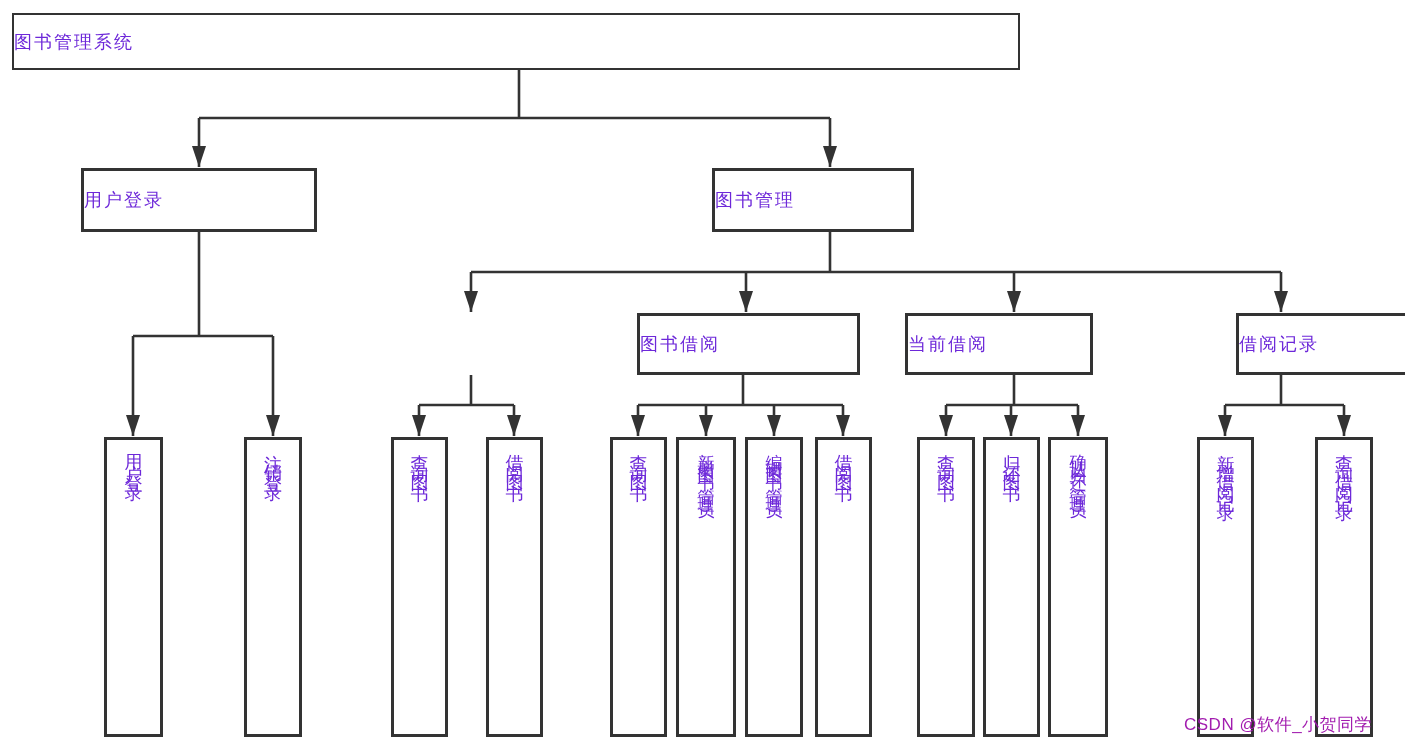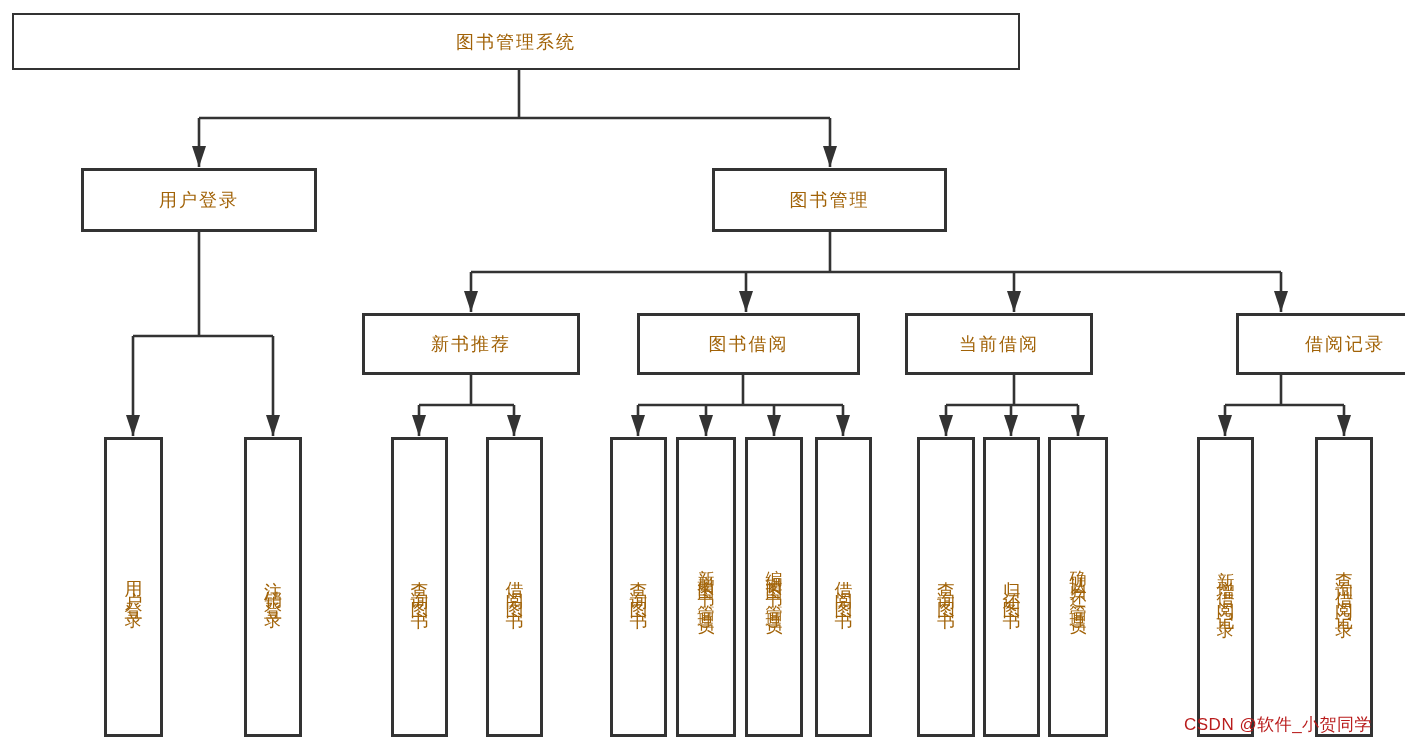--- a/index.html
+++ b/index.html
@@ -3,34 +3,34 @@
 <meta charset="utf-8">
 <style>
   html,body { margin:0; padding:0; background:#ffffff; }
   .canvas {
     position:relative; width:1405px; height:747px; background:#ffffff;
     font-family:"Liberation Sans", sans-serif; overflow:hidden;
   }
   .connectors { position:absolute; left:0; top:0; width:1405px; height:747px; }
   .node {
     position:absolute; box-sizing:border-box; border:3px solid #333333;
-    background:#ffffff; display:flex; align-items:center; justify-content:center;
-    color:#a16207; font-size:18px; line-height:1; text-align:center;
+    background:#ffffff; display:flex; align-items:center; justify-content:flex-start;
+    color:#6d28d9; font-size:18px; line-height:1; text-align:center;
     white-space:nowrap;
   }
   .node.root { border-width:2px; letter-spacing:2px; }
   .node.h { letter-spacing:2px; }
   .node.v {
     writing-mode:vertical-rl; text-orientation:mixed;
     letter-spacing:10px; white-space:normal;
   }
   .node.v.long { letter-spacing:7px; font-size:17px; }
   .watermark {
     position:absolute; left:1184px; top:713px; z-index:5;
-    font-size:17px; color:#b91c1c; letter-spacing:0.5px;
+    font-size:17px; color:#a21caf; letter-spacing:0.5px;
   }
 </style>
 </head>
 <body>
 
 <div class="canvas">
 
   <svg class="connectors" viewBox="0 0 1405 747" xmlns="http://www.w3.org/2000/svg">
     <defs>
       <marker id="arrowDown" markerUnits="userSpaceOnUse" markerWidth="14" markerHeight="22" refX="7" refY="21" orient="0">
@@ -74,27 +74,24 @@
     </g>
   </svg>
 
   <div class="node root h" style="left:12px;top:13px;width:1008px;height:57px">
     <span>图书管理系统</span>
   </div>
 
   <div class="node h" style="left:81px;top:168px;width:236px;height:64px">
     <span>用户登录</span>
   </div>
-  <div class="node h" style="left:712px;top:168px;width:235px;height:64px">
+  <div class="node h" style="left:712px;top:168px;width:202px;height:64px">
     <span>图书管理</span>
   </div>
 
-  <div class="node h" style="left:362px;top:313px;width:218px;height:62px">
-    <span>新书推荐</span>
-  </div>
   <div class="node h" style="left:637px;top:313px;width:223px;height:62px">
     <span>图书借阅</span>
   </div>
   <div class="node h" style="left:905px;top:313px;width:188px;height:62px">
     <span>当前借阅</span>
   </div>
   <div class="node h" style="left:1236px;top:313px;width:218px;height:62px">
     <span>借阅记录</span>
   </div>
 

